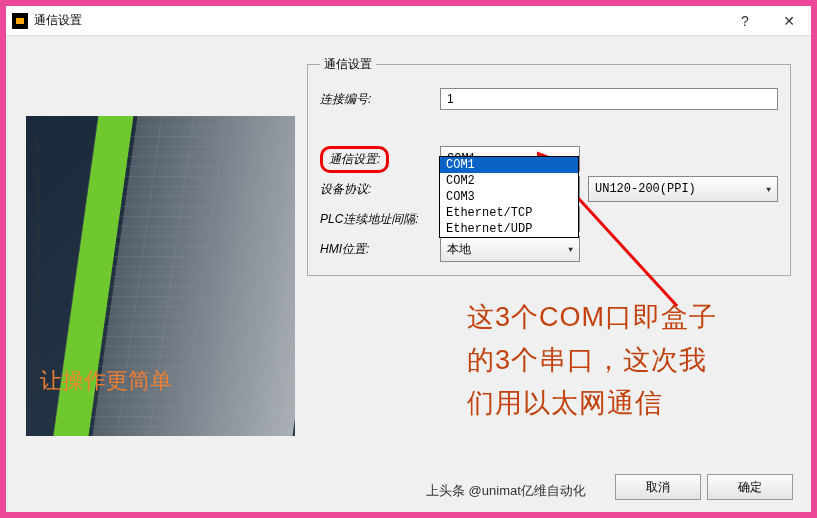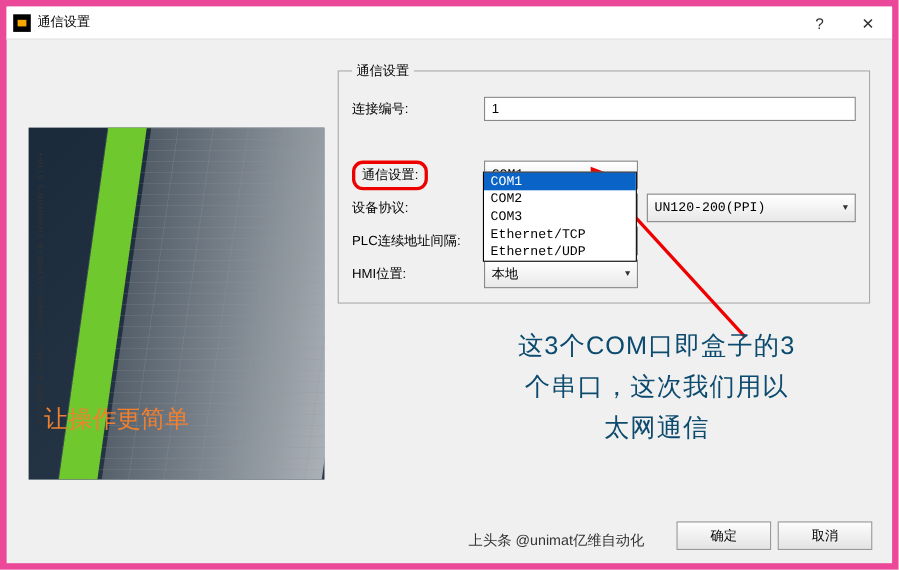--- a/index.html
+++ b/index.html
@@ -16,31 +16,31 @@
   .img-bg { position: absolute; inset: 0; }
   .img-grid { position: absolute; right: 0; top: 0; width: 200px; height: 100%; background: linear-gradient(90deg, rgba(200,200,200,0.3) 0, rgba(255,255,255,0.6) 100%); transform: skewX(-8deg) translateX(20px); }
   .img-green-bar { position: absolute; left: 50px; top: 0; width: 35px; height: 100%; background: #6fc92e; transform: skewX(-8deg); }
   .img-text-left { position: absolute; left: 8px; top: 20px; writing-mode: vertical-rl; font-size: 7px; color: #333; font-family: Arial; letter-spacing: 1px; transform: rotate(180deg); }
   .img-grid-lines { position: absolute; right: -20px; top: 0; width: 240px; height: 100%; background: repeating-linear-gradient(to bottom, rgba(150,150,150,0.2) 0, rgba(150,150,150,0.2) 1px, transparent 1px, transparent 10px), repeating-linear-gradient(to right, rgba(150,150,150,0.2) 0, rgba(150,150,150,0.2) 1px, transparent 1px, transparent 32px); transform: skewX(-8deg); }
   .img-caption { position: absolute; left: 14px; bottom: 40px; font-size: 22px; color: #f08030; font-weight: 400; }
   .form-area { flex: 1; position: relative; }
   fieldset { border: 1px solid #aaa; padding: 10px 12px; background: #f0f0f0; }
   legend { font-size: 12px; padding: 0 4px; }
   .form-row { display: flex; align-items: center; height: 28px; margin: 2px 0; }
-  .form-label { width: 120px; font-size: 12px; }
+  .form-label { width: 120px; font-size: 12px; font-style: italic; }
   .form-input { flex: 1; height: 22px; border: 1px solid #888; padding: 0 6px; font-size: 12px; background: #fff; }
   .form-select { width: 140px; height: 22px; border: 1px solid #888; background: linear-gradient(#fff,#e8e8e8); padding: 12px 6px; font-size: 12px; display: flex; align-items: center; justify-content: space-between; font-family: "Courier New", monospace; }
   .form-select.wide { width: 190px; }
   .dropdown-arrow { font-size: 8px; color: #333; }
   .row-gap { width: 8px; }
   .highlight-box { border: 3px solid #e00; border-radius: 10px; padding: 2px 6px; display: inline-block; }
   .dropdown-list { position: absolute; left: 132px; top: 100px; width: 140px; border: 1px solid #000; background: #fff; z-index: 10; font-family: "Courier New", monospace; font-size: 12px; }
   .dropdown-item { padding: 1px 6px; }
   .dropdown-item.selected { background: #0a64c8; color: #fff; }
-  .annotation-text { position: absolute; left: 160px; top: 240px; font-size: 23px; color: #0c4a6e; line-height: 1.6; letter-spacing: 1px; width: 260px; text-align: center; }
+  .annotation-text { position: absolute; left: 160px; top: 240px; font-size: 27px; color: #c2410c; line-height: 1.6; letter-spacing: 1px; width: 260px; }
   .arrow-svg { position: absolute; left: 230px; top: 90px; pointer-events: none; }
   .footer { position: absolute; bottom: 12px; right: 18px; display: flex; gap: 6px; align-items: center; }
   .btn { min-width: 86px; height: 26px; border: 1px solid #999; background: linear-gradient(#fdfdfd,#e3e3e3); font-size: 12px; display: flex; align-items: center; justify-content: center; }
   .watermark { position: absolute; bottom: 12px; left: 420px; font-size: 13px; color: #333; font-weight: 500; white-space: nowrap; text-align: right; }
 </style>
 </head>
 <body>
 
 <div class="window">
   <div class="titlebar">
@@ -131,16 +131,16 @@
         <line x1="140" y1="160" x2="10" y2="18" stroke="#e00" stroke-width="3" marker-end="url(#arrowhead)"></line>
       </svg>
 
       <div class="annotation-text">这3个COM口即盒子的3个串口，这次我们用以太网通信</div>
     </div>
   </div>
 
   <div class="watermark">上头条 @unimat亿维自动化</div>
 
   <div class="footer">
+    <div class="btn">取消</div>
     <div class="btn">确定</div>
-    <div class="btn">取消</div>
   </div>
 </div>
 
 </body></html>

